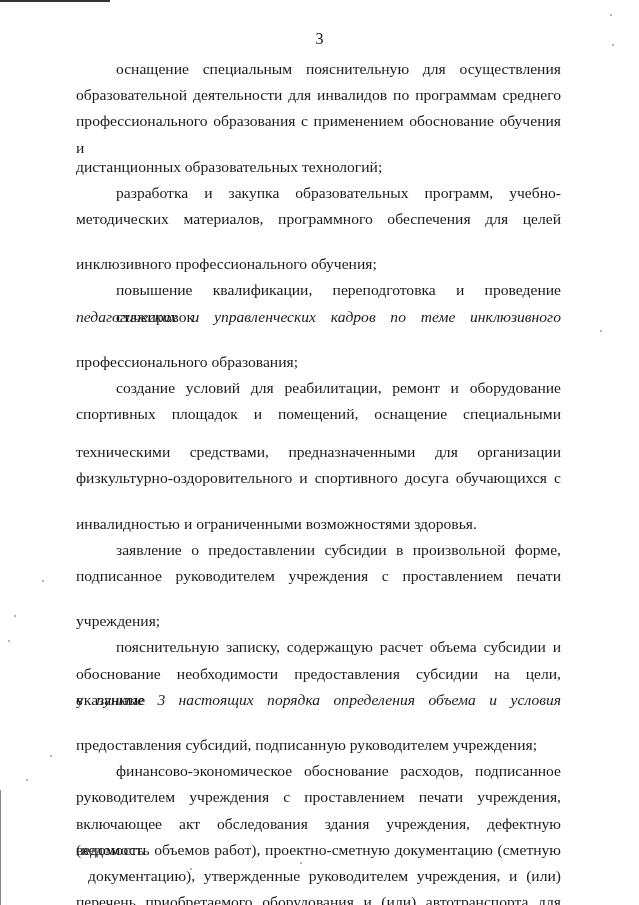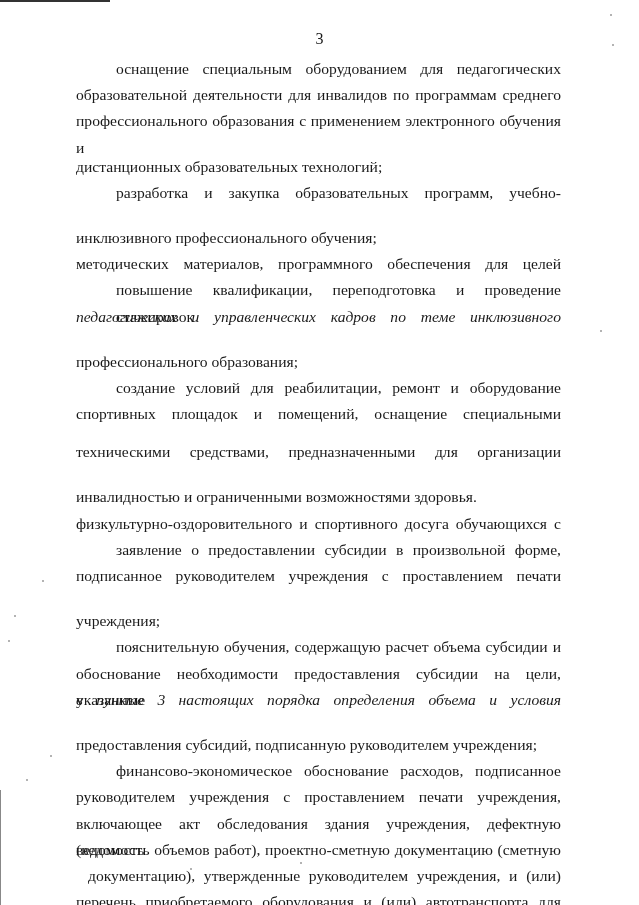--- a/index.html
+++ b/index.html
@@ -79,55 +79,55 @@
 <div class="speck" style="left:50px;top:755px;"></div>
 <div class="speck" style="left:26px;top:779px;"></div>
 <div class="speck" style="left:300px;top:862px;"></div>
 <div class="speck" style="left:190px;top:868px;"></div>
 
 <div class="page-number">3</div>
 
 <div class="text-block">
 
   <div>
-    <div class="line indent" style="white-space: normal;">оснащение специальным оборудованием для педагогических</div>
+    <div class="line indent" style="white-space: normal;">оснащение специальным пояснительную для осуществления</div>
     <div class="line" style="white-space: normal;">образовательной деятельности для инвалидов по программам среднего</div>
-    <div class="line" style="white-space: normal;">профессионального образования с применением электронного обучения и</div>
+    <div class="line" style="white-space: normal;">профессионального образования с применением обоснование обучения и</div>
     <div class="line last" style="white-space: normal;">дистанционных образовательных технологий;</div>
   </div>
 
   <div>
     <div class="line indent" style="white-space: normal;">разработка и закупка образовательных программ, учебно-</div>
+    <div class="line" style="white-space: normal;">методических материалов, программного обеспечения для целей</div>
     <div class="line last" style="white-space: normal;">инклюзивного профессионального обучения;</div>
-    <div class="line" style="white-space: normal;">методических материалов, программного обеспечения для целей</div>
   </div>
 
   <div>
     <div class="line indent" style="white-space: normal;">повышение квалификации, переподготовка и проведение стажировок</div>
     <div class="line" style="white-space: normal; font-style: italic;">педагогических и управленческих кадров по теме инклюзивного</div>
     <div class="line last" style="white-space: normal;">профессионального образования;</div>
   </div>
 
   <div>
     <div class="line indent" style="white-space: normal;">создание условий для реабилитации, ремонт и оборудование</div>
     <div class="line" style="white-space: normal;">спортивных площадок и помещений, оснащение специальными</div>
     <div class="line" style="white-space: normal; margin-top: 12px;">техническими средствами, предназначенными для организации</div>
+    <div class="line" style="white-space: normal;">физкультурно-оздоровительного и спортивного досуга обучающихся с</div>
     <div class="line last" style="white-space: normal;">инвалидностью и ограниченными возможностями здоровья.</div>
-    <div class="line" style="white-space: normal;">физкультурно-оздоровительного и спортивного досуга обучающихся с</div>
   </div>
 
 
   <div>
     <div class="line indent" style="white-space: normal;">заявление о предоставлении субсидии в произвольной форме,</div>
     <div class="line" style="white-space: normal;">подписанное руководителем учреждения с проставлением печати</div>
     <div class="line last" style="white-space: normal;">учреждения;</div>
   </div>
 
   <div>
-    <div class="line indent" style="white-space: normal;">пояснительную обучения, содержащую расчет объема субсидии и</div>
+    <div class="line indent" style="white-space: normal;">пояснительную записку, содержащую расчет объема субсидии и</div>
     <div class="line" style="white-space: normal;">обоснование необходимости предоставления субсидии на цели, указанные</div>
     <div class="line" style="white-space: normal; font-style: italic;">в пункте 3 настоящих порядка определения объема и условия</div>
     <div class="line last" style="white-space: normal;">предоставления субсидий, подписанную руководителем учреждения;</div>
   </div>
 
   <div>
     <div class="line indent" style="white-space: normal;">финансово-экономическое обоснование расходов, подписанное</div>
     <div class="line" style="white-space: normal;">руководителем учреждения с проставлением печати учреждения,</div>
     <div class="line" style="white-space: normal;">включающее акт обследования здания учреждения, дефектную ведомость</div>
     <div class="line" style="white-space: normal;">(ведомость объемов работ), проектно-сметную документацию (сметную</div>

